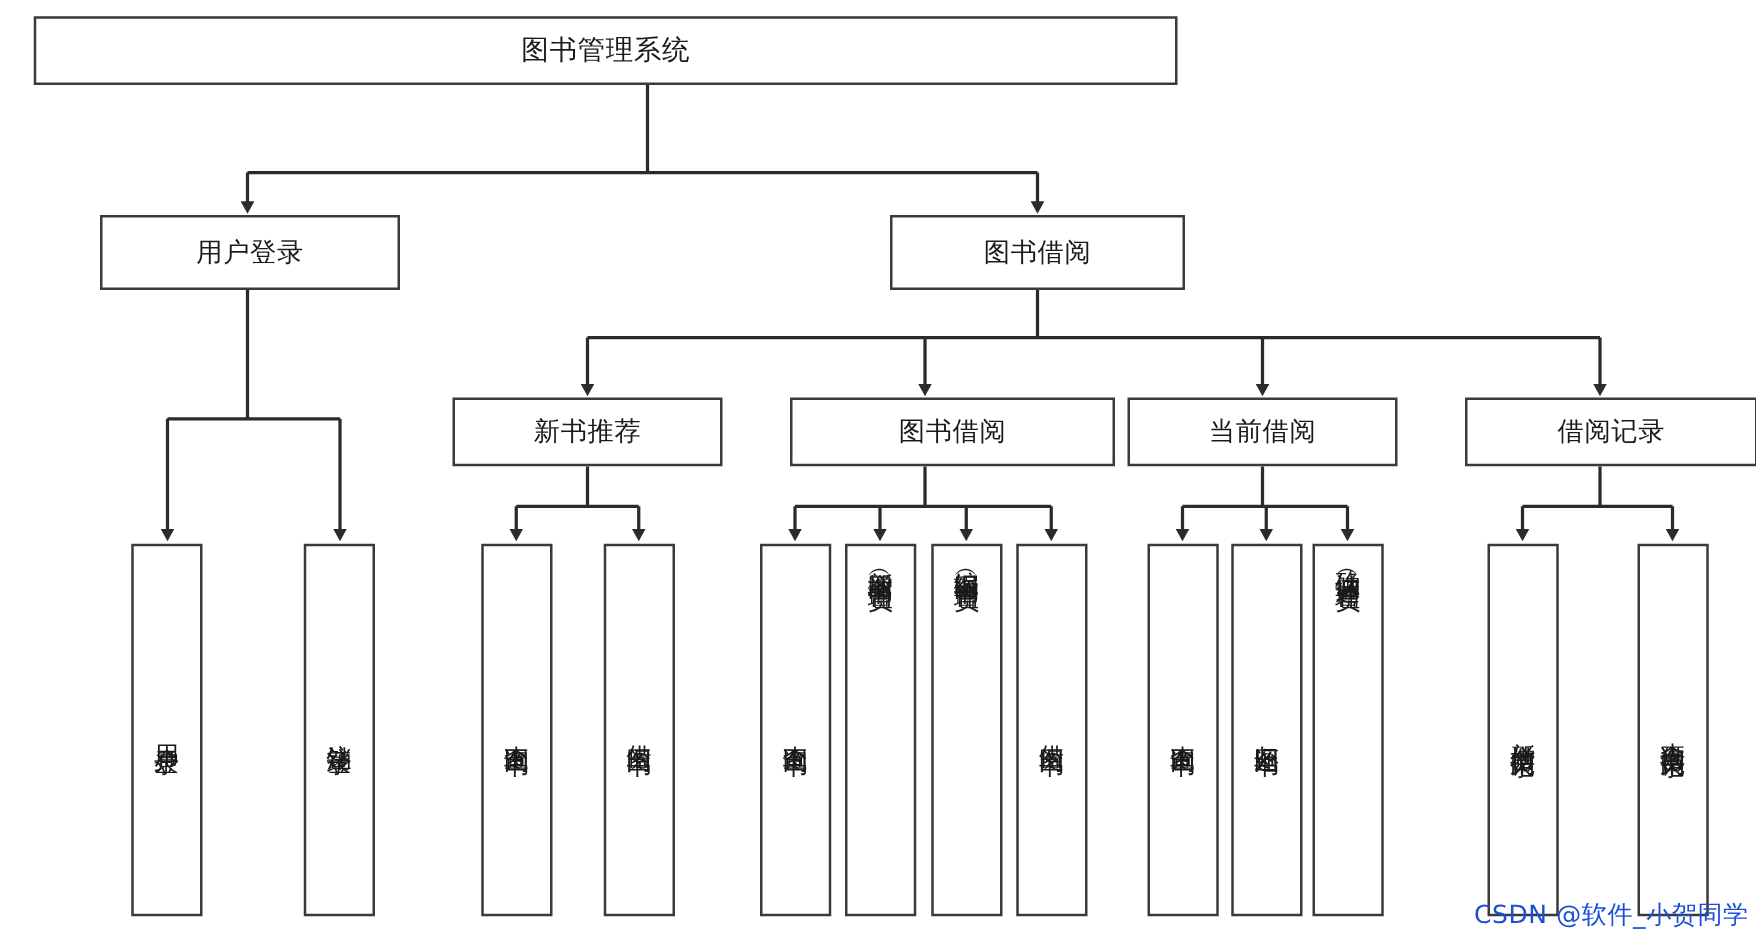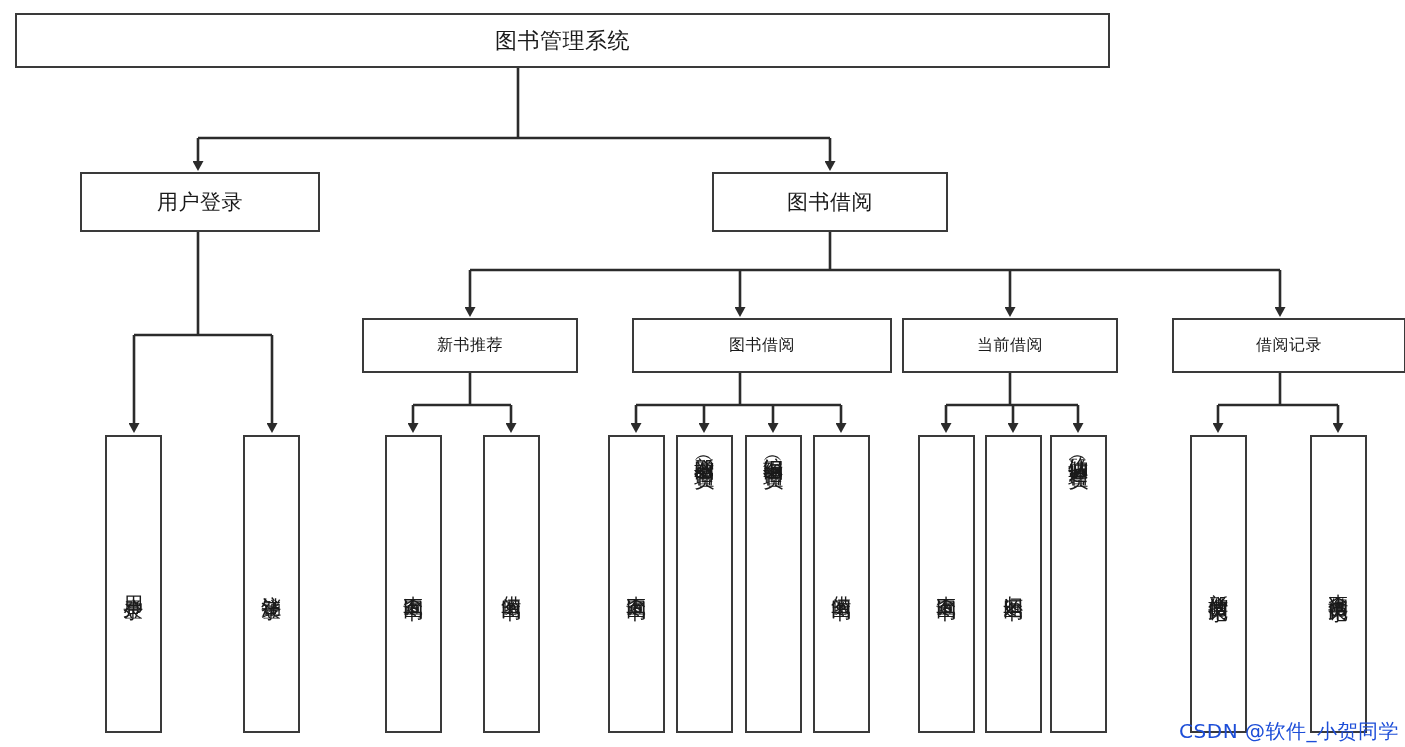--- a/index.html
+++ b/index.html
@@ -28,21 +28,21 @@
   }
   .node .label{
     font-size:21px;
     line-height:1.15;
     color:#1a1a1a;
     letter-spacing:0.5px;
     white-space:nowrap;
   }
   .node.root .label{font-size:22px;}
   .node.lvl1 .label{font-size:21px;}
-  .node.lvl2 .label{font-size:16px;text-align:center;}
+  .node.lvl2 .label{font-size:21px;text-align:center;}
 
   
   .leaf{
     position:absolute;
     box-sizing:border-box;
     background:#ffffff;
     border:2px solid #3a3a3a;
     display:flex;
     justify-content:center;
     overflow:hidden;
@@ -128,21 +128,21 @@
       <path d="M1013,405 L1013,424" marker-end="url(#arrow)"></path>
       <path d="M1078,405 L1078,424" marker-end="url(#arrow)"></path>
 
       <path d="M1280,373 L1280,405"></path>
       <path d="M1218,405 L1338,405"></path>
       <path d="M1218,405 L1218,424" marker-end="url(#arrow)"></path>
       <path d="M1338,405 L1338,424" marker-end="url(#arrow)"></path>
     </g>
   </svg>
 
-  <div class="node root" id="n-root" style="left: 15px; top: 13px; width: 1095px; height: 55px;">
+  <div class="node root" id="n-root" style="left: 27px; top: 13px; width: 915px; height: 55px;">
     <span class="label">图书管理系统</span>
   </div>
 
   <div class="node lvl1" id="n-l1-0" style="left: 80px; top: 172px; width: 240px; height: 60px;">
     <span class="label">用户登录</span>
   </div>
   <div class="node lvl1" id="n-l1-1" style="left: 712px; top: 172px; width: 236px; height: 60px;">
     <span class="label">图书借阅</span>
   </div>
 

